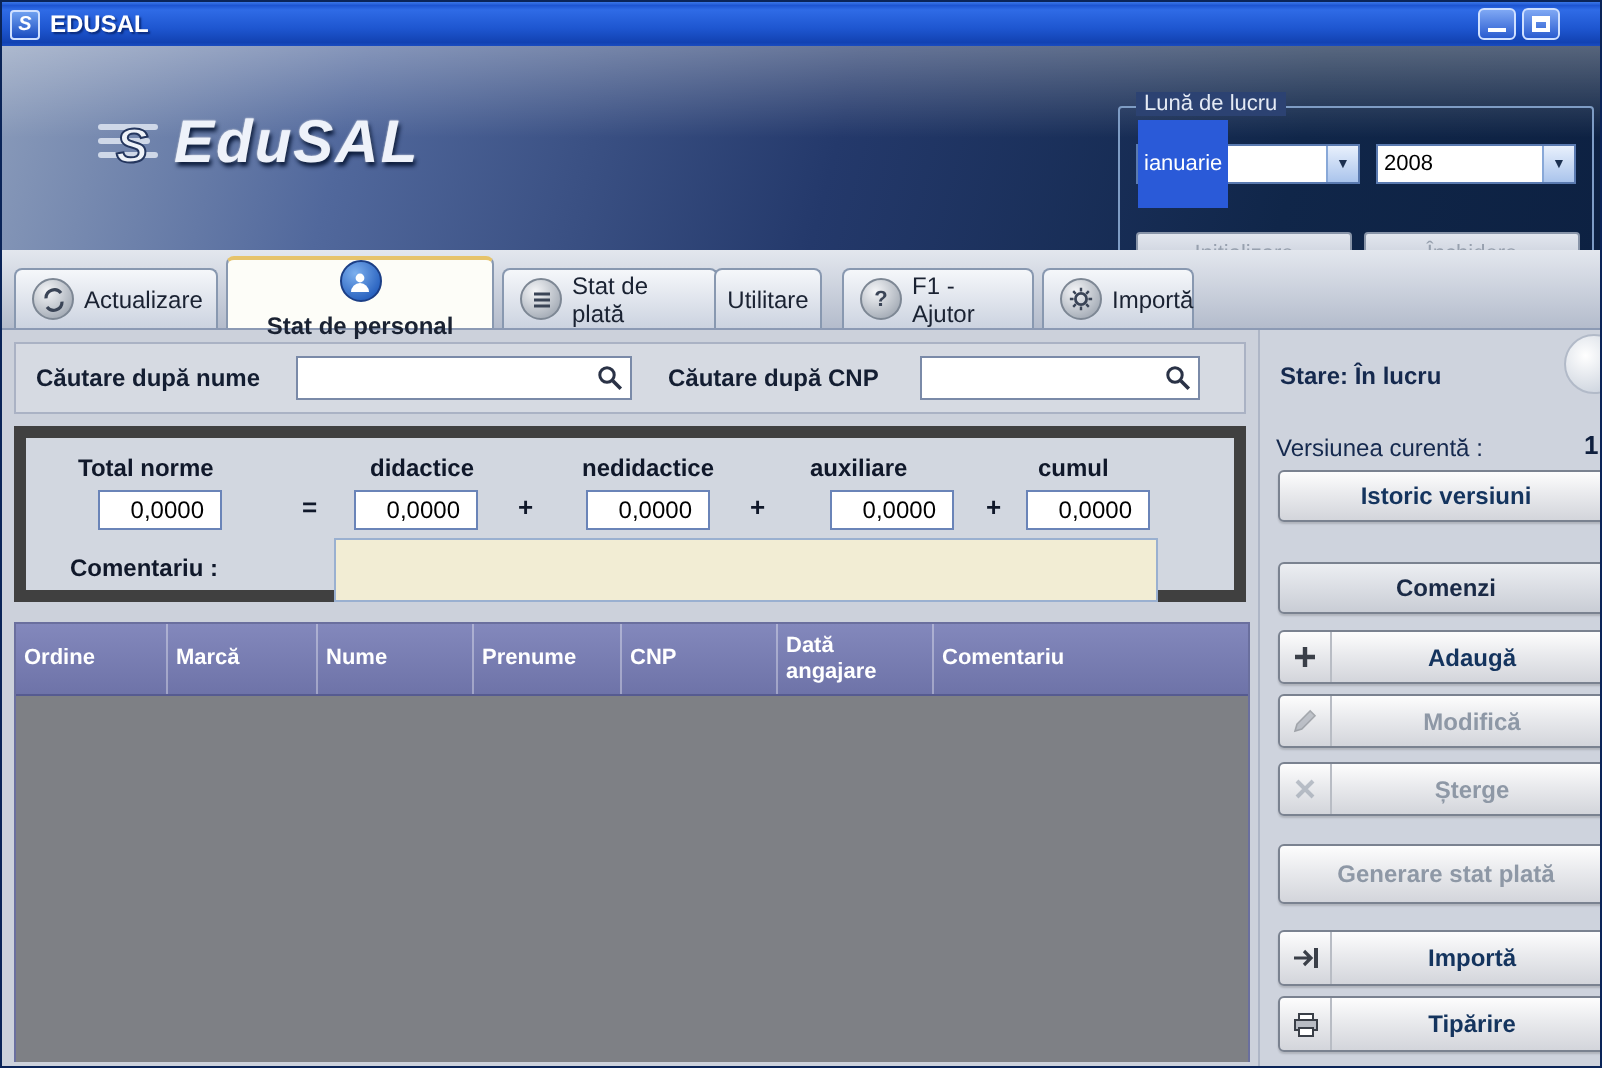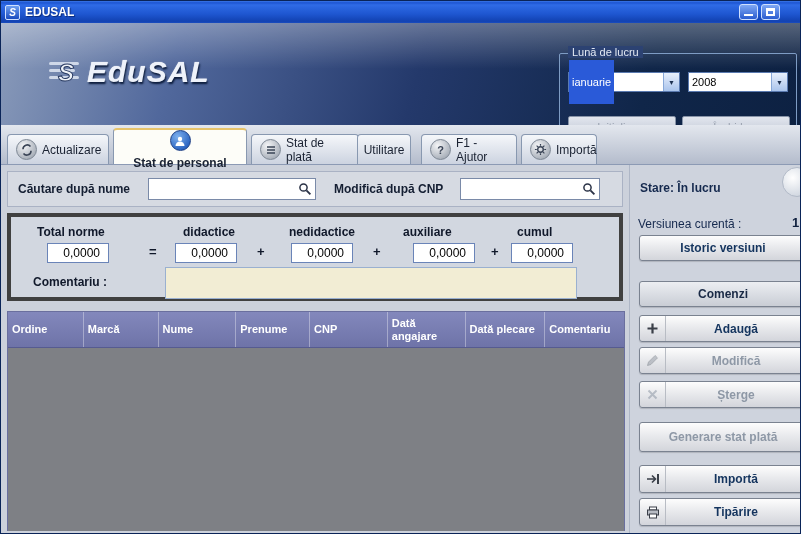--- a/index.html
+++ b/index.html
@@ -67,21 +67,21 @@
   .search-label { position:absolute; top:10px; font-size:12px; font-weight:bold; color:#141e32; }
   .lbl-name { left:10px; } .lbl-cnp { left:326px; }
   .search-wrap { position:absolute; top:6px; height:22px; background:#fff; border:1px solid #7a8aa8;
     display:flex; align-items:center; }
   .search-name { left:140px; width:168px; } .search-cnp { left:452px; width:140px; }
   .search-wrap input { flex:1; border:none; outline:none; height:18px; font-size:12px; padding:0 3px;
     font-family:"Liberation Sans",sans-serif; min-width:0; }
   .mag { width:20px; display:flex; align-items:center; justify-content:center; cursor:pointer; }
 
   .totalsbox { position:absolute; left:6px; top:212px; width:616px; height:88px;
-    background:#d2d7e0; border:4px solid #404040; }
+    background:#d2d7e0; border:6px solid #404040; }
   .tlabel { position:absolute; top:8px; font-size:12px; font-weight:bold; color:#10182a; }
   .tval { position:absolute; top:26px; width:62px; height:20px; background:#fff; border:1px solid #6a84b8;
     font-size:12px; text-align:right; padding:0 8px; font-family:"Liberation Sans",sans-serif; color:#000; }
   .op { position:absolute; top:27px; font-size:13px; font-weight:bold; color:#10182a; }
   .comment-label { position:absolute; left:22px; top:58px; font-size:12px; font-weight:bold; color:#10182a; }
   .comment-area { position:absolute; left:154px; top:50px; width:412px; height:32px; background:#f2edd4;
     border:1px solid #9ab0d0; resize:none; font-family:"Liberation Sans",sans-serif; font-size:12px; outline:none; }
 
   
   .grid { position:absolute; left:6px; top:310px; width:618px; height:220px; border:1px solid #6a6f9e; }
@@ -206,21 +206,21 @@
     <span class="search-label lbl-name">Căutare după nume</span>
     <div class="search-wrap search-name">
       <input type="text" value="" style="">
       <span class="mag">
         <svg width="14" height="14" viewBox="0 0 14 14">
             <circle cx="5.5" cy="5.5" r="3.6" fill="none" stroke="#2a3246" stroke-width="1.5"></circle>
             <path d="M8.4 8.4L12.4 12.4" stroke="#2a3246" stroke-width="1.8"></path>
           </svg>
       </span>
     </div>
-    <span class="search-label lbl-cnp">Modifică după CNP</span>
+    <span class="search-label lbl-cnp">Căutare după CNP</span>
     <div class="search-wrap search-cnp">
       <input type="text" value="" style="">
       <span class="mag">
         <svg width="14" height="14" viewBox="0 0 14 14">
             <circle cx="5.5" cy="5.5" r="3.6" fill="none" stroke="#2a3246" stroke-width="1.5"></circle>
             <path d="M8.4 8.4L12.4 12.4" stroke="#2a3246" stroke-width="1.8"></path>
           </svg>
       </span>
     </div>
   </div>
@@ -247,21 +247,20 @@
   </div>
 
   <div class="grid">
     <div class="grid-header">
       <div class="gcol" style="width:76px;">Ordine</div>
       <div class="gcol" style="width:75px;">Marcă</div>
       <div class="gcol" style="width:78px;">Nume</div>
       <div class="gcol" style="width:74px;">Prenume</div>
       <div class="gcol" style="width:78px;">CNP</div>
       <div class="gcol" style="width:78px;">Dată angajare</div>
-      <div class="gcol" style="width:80px;">Dată plecare</div>
       <div class="gcol" style="width:79px; border-right:none;">Comentariu</div>
     </div>
     <div class="grid-body"></div>
   </div>
 
   <div class="panel">
     <span class="status-text">Stare: În lucru</span>
     <span class="status-circle"></span>
 
     <span class="version-label">Versiunea curentă :</span>

